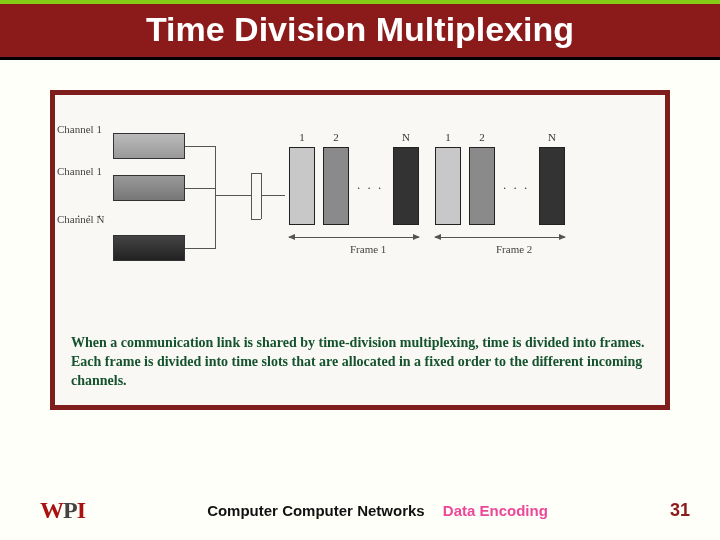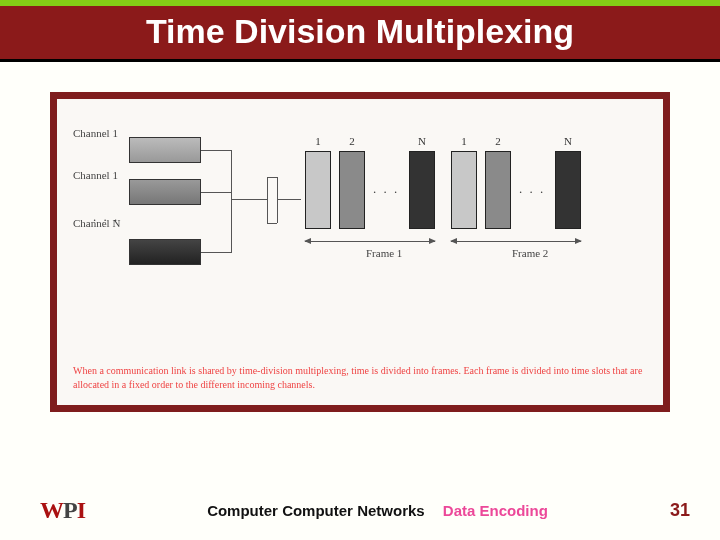--- a/index.html
+++ b/index.html
@@ -6,36 +6,36 @@
   body {
     width: 720px;
     height: 540px;
     background: #fffffa;
     font-family: "Comic Sans MS", cursive, sans-serif;
     position: relative;
     overflow: hidden;
   }
   .title-bar {
     background: #8b1a1a;
-    border-top: 6px solid #84cc16;
+    border-top: 4px solid #84cc16;
     border-bottom: 3px solid #000;
     padding: 6px 0 8px 0;
     text-align: center;
   }
   .title-bar h1 {
     color: #fff;
     font-size: 34px;
     font-weight: bold;
     font-family: "Comic Sans MS", cursive, sans-serif;
   }
   .figure-area {
     margin: 30px 50px 0 50px;
     background: #faf8f5;
-    border: 7px solid #7f1d1d;
-    padding: 18px 14px 14px 14px;
+    border: 5px solid #7f1d1d;
+    padding: 18px 14px 14px 0;
     position: relative;
     height: 320px;
   }
   .diagram {
     position: relative;
     width: 100%;
     height: 180px;
   }
   .ch-label {
     position: absolute;
@@ -120,23 +120,24 @@
     border-top: 1px solid #888;
     margin: 4px 0;
     width: 44px;
   }
   .fig-word {
     font-size: 10px;
     letter-spacing: 1px;
     color: #666;
   }
   .caption-text {
-    font-size: 10px;
+    font-size: 14px;
     line-height: 1.35;
-    color: #ef4444;
+    color: #14532d;
+    font-weight: bold;
   }
   .footer {
     position: absolute;
     bottom: 16px;
     left: 10px; right: 0;
     display: flex;
     align-items: center;
     padding: 0 30px;
   }
   .logo {

